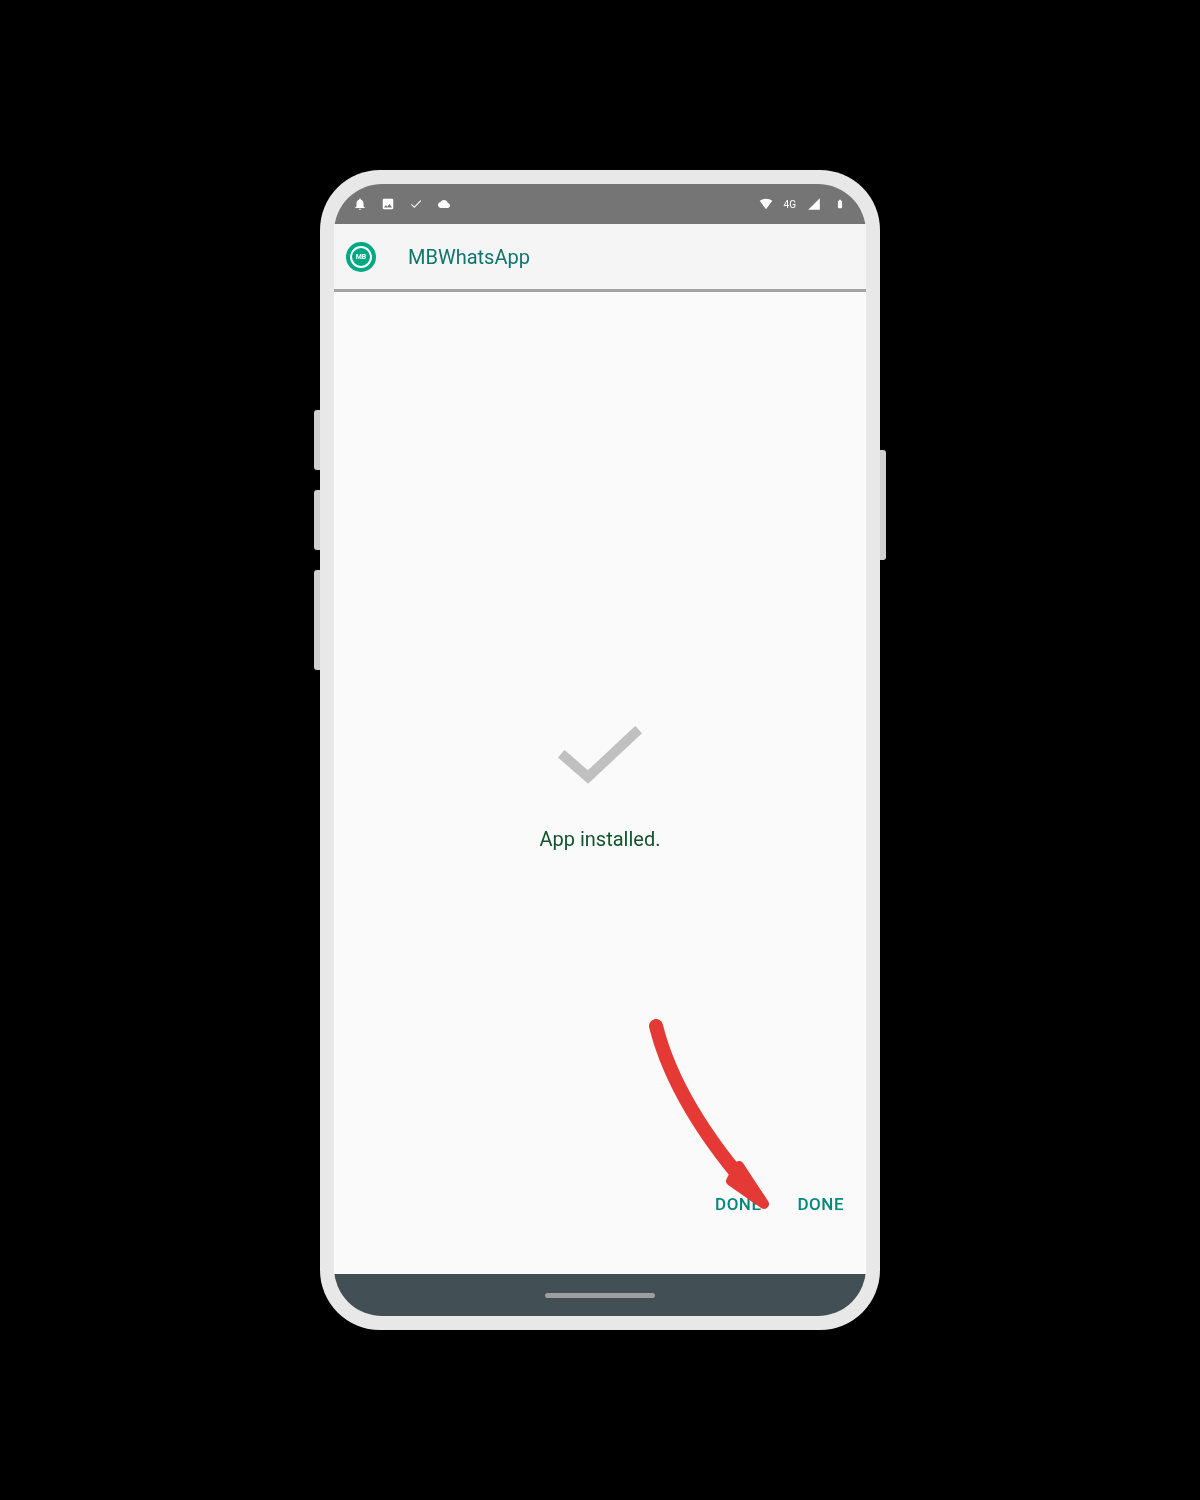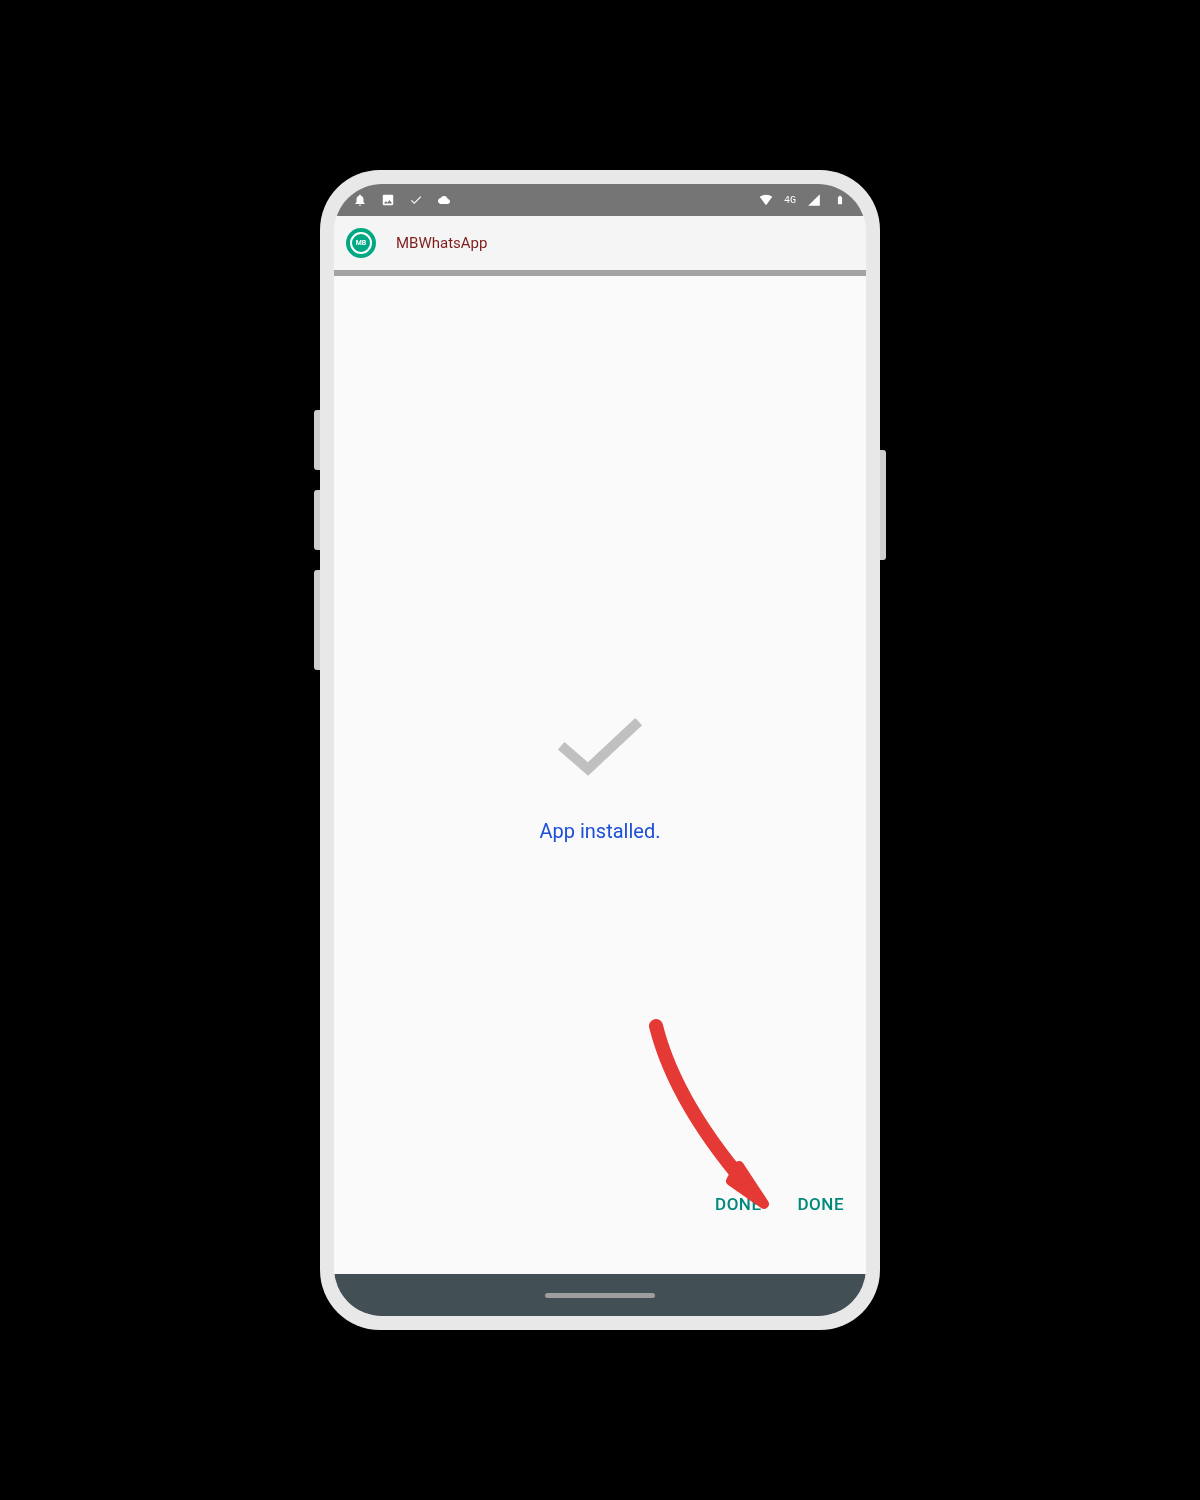--- a/index.html
+++ b/index.html
@@ -62,29 +62,28 @@
       height: 100%;
       background: #fafafa;
       border-radius: 48px;
       overflow: hidden;
       display: flex;
       flex-direction: column;
       position: relative;
     }
     
     .status-bar {
-      height: 32px;
+      height: 40px;
       background: #757575;
       display: flex;
       align-items: center;
       justify-content: space-between;
       padding: 0 18px;
       color: #fff;
       font-size: 13px;
-      font-family: Liberation Mono, monospace;
     }
     
     .status-left {
       display: flex;
       gap: 12px;
       align-items: center;
     }
     
     .status-right {
       display: flex;
@@ -94,27 +93,27 @@
     
     .status-icon {
       width: 16px;
       height: 16px;
       display: flex;
       align-items: center;
       justify-content: center;
     }
     
     .app-header {
-      height: 60px;
+      height: 68px;
       background: #f5f5f5;
       display: flex;
       align-items: center;
       padding: 0 12px;
-      gap: 20px;
-      border-bottom: 6px solid #a3a3a3;
+      gap: 32px;
+      border-bottom: 3px solid #a3a3a3;
     }
     
     .app-icon {
       width: 30px;
       height: 30px;
       background: #00a884;
       border-radius: 50%;
       display: flex;
       align-items: center;
       justify-content: center;
@@ -128,42 +127,42 @@
       border-radius: 50%;
       display: flex;
       align-items: center;
       justify-content: center;
       font-size: 7px;
       color: #fff;
       font-weight: bold;
     }
     
     .app-title {
-      font-size: 15px;
-      color: #7f1d1d;
+      font-size: 20px;
+      color: #0f766e;
       font-weight: 400;
     }
     
     .main-content {
       flex: 1;
       background: #fafafa;
       display: flex;
       flex-direction: column;
       align-items: center;
       justify-content: center;
       position: relative;
     }
     
     .checkmark-icon {
       margin-bottom: 28px;
     }
     
     .installed-text {
       font-size: 20px;
-      color: #1d4ed8;
+      color: #14532d;
     }
     
     .bottom-actions {
       position: absolute;
       bottom: 50px;
       right: 8px;
       display: flex;
       gap: 8px;
     }
     

